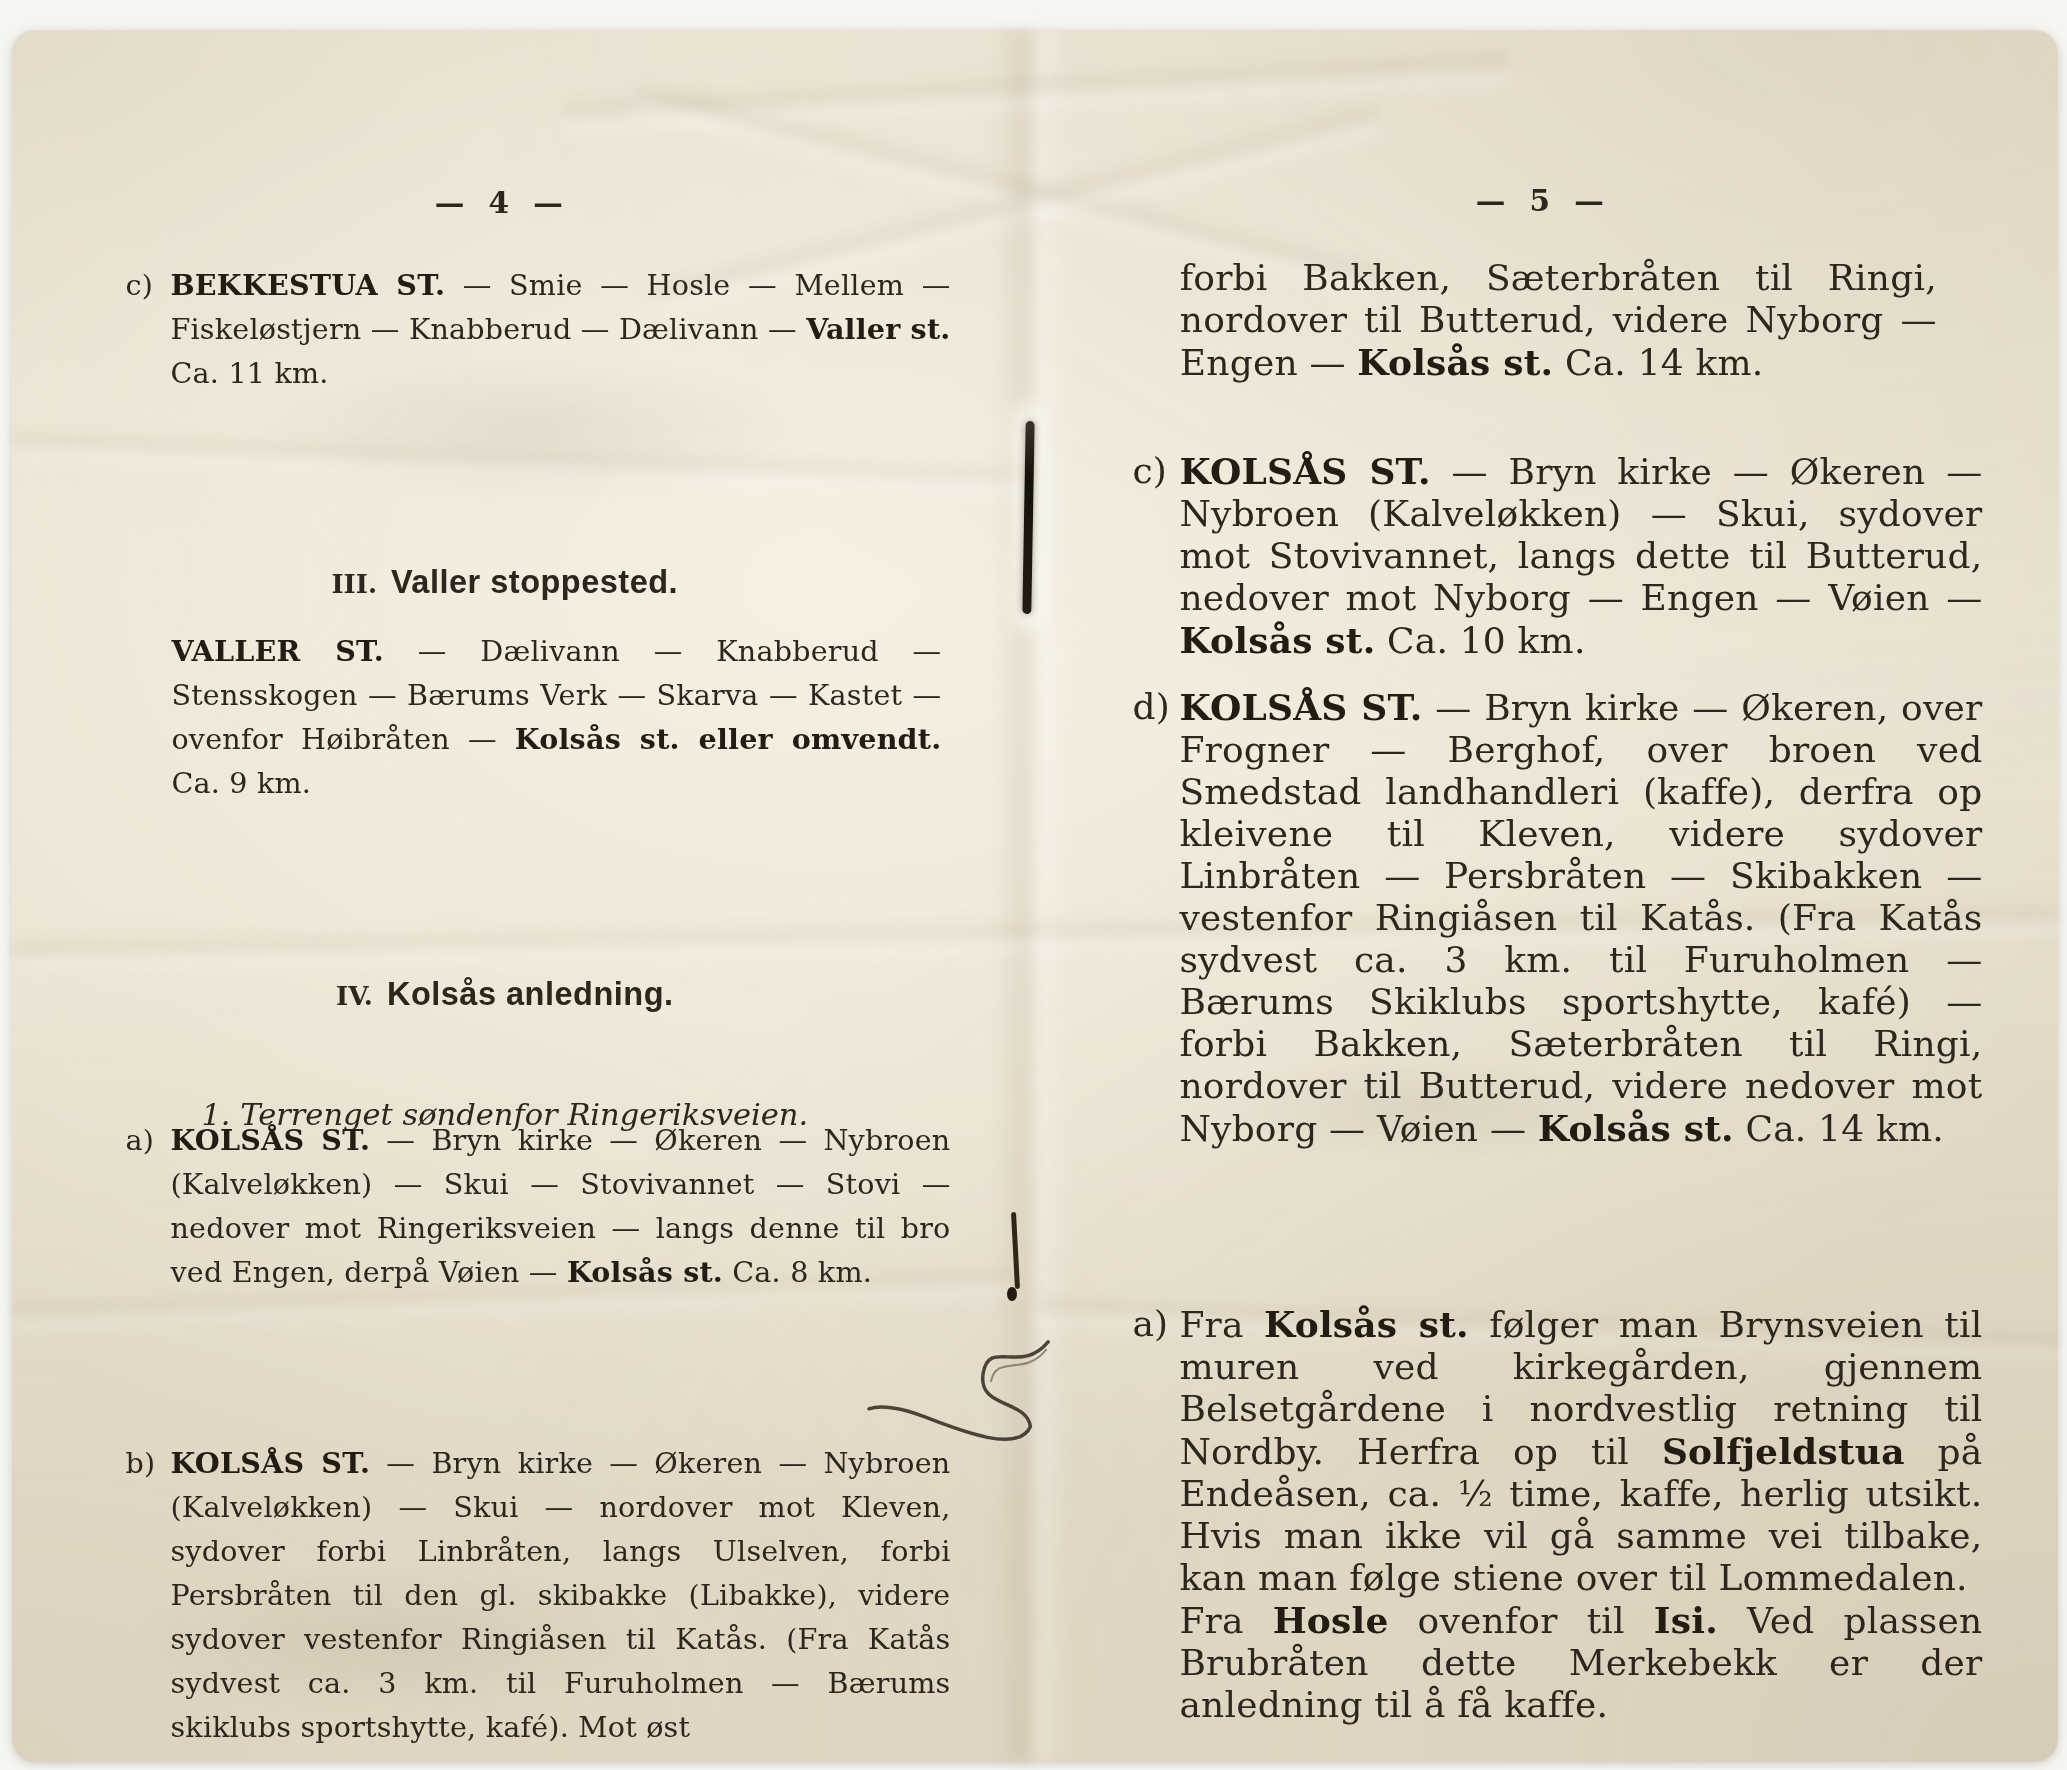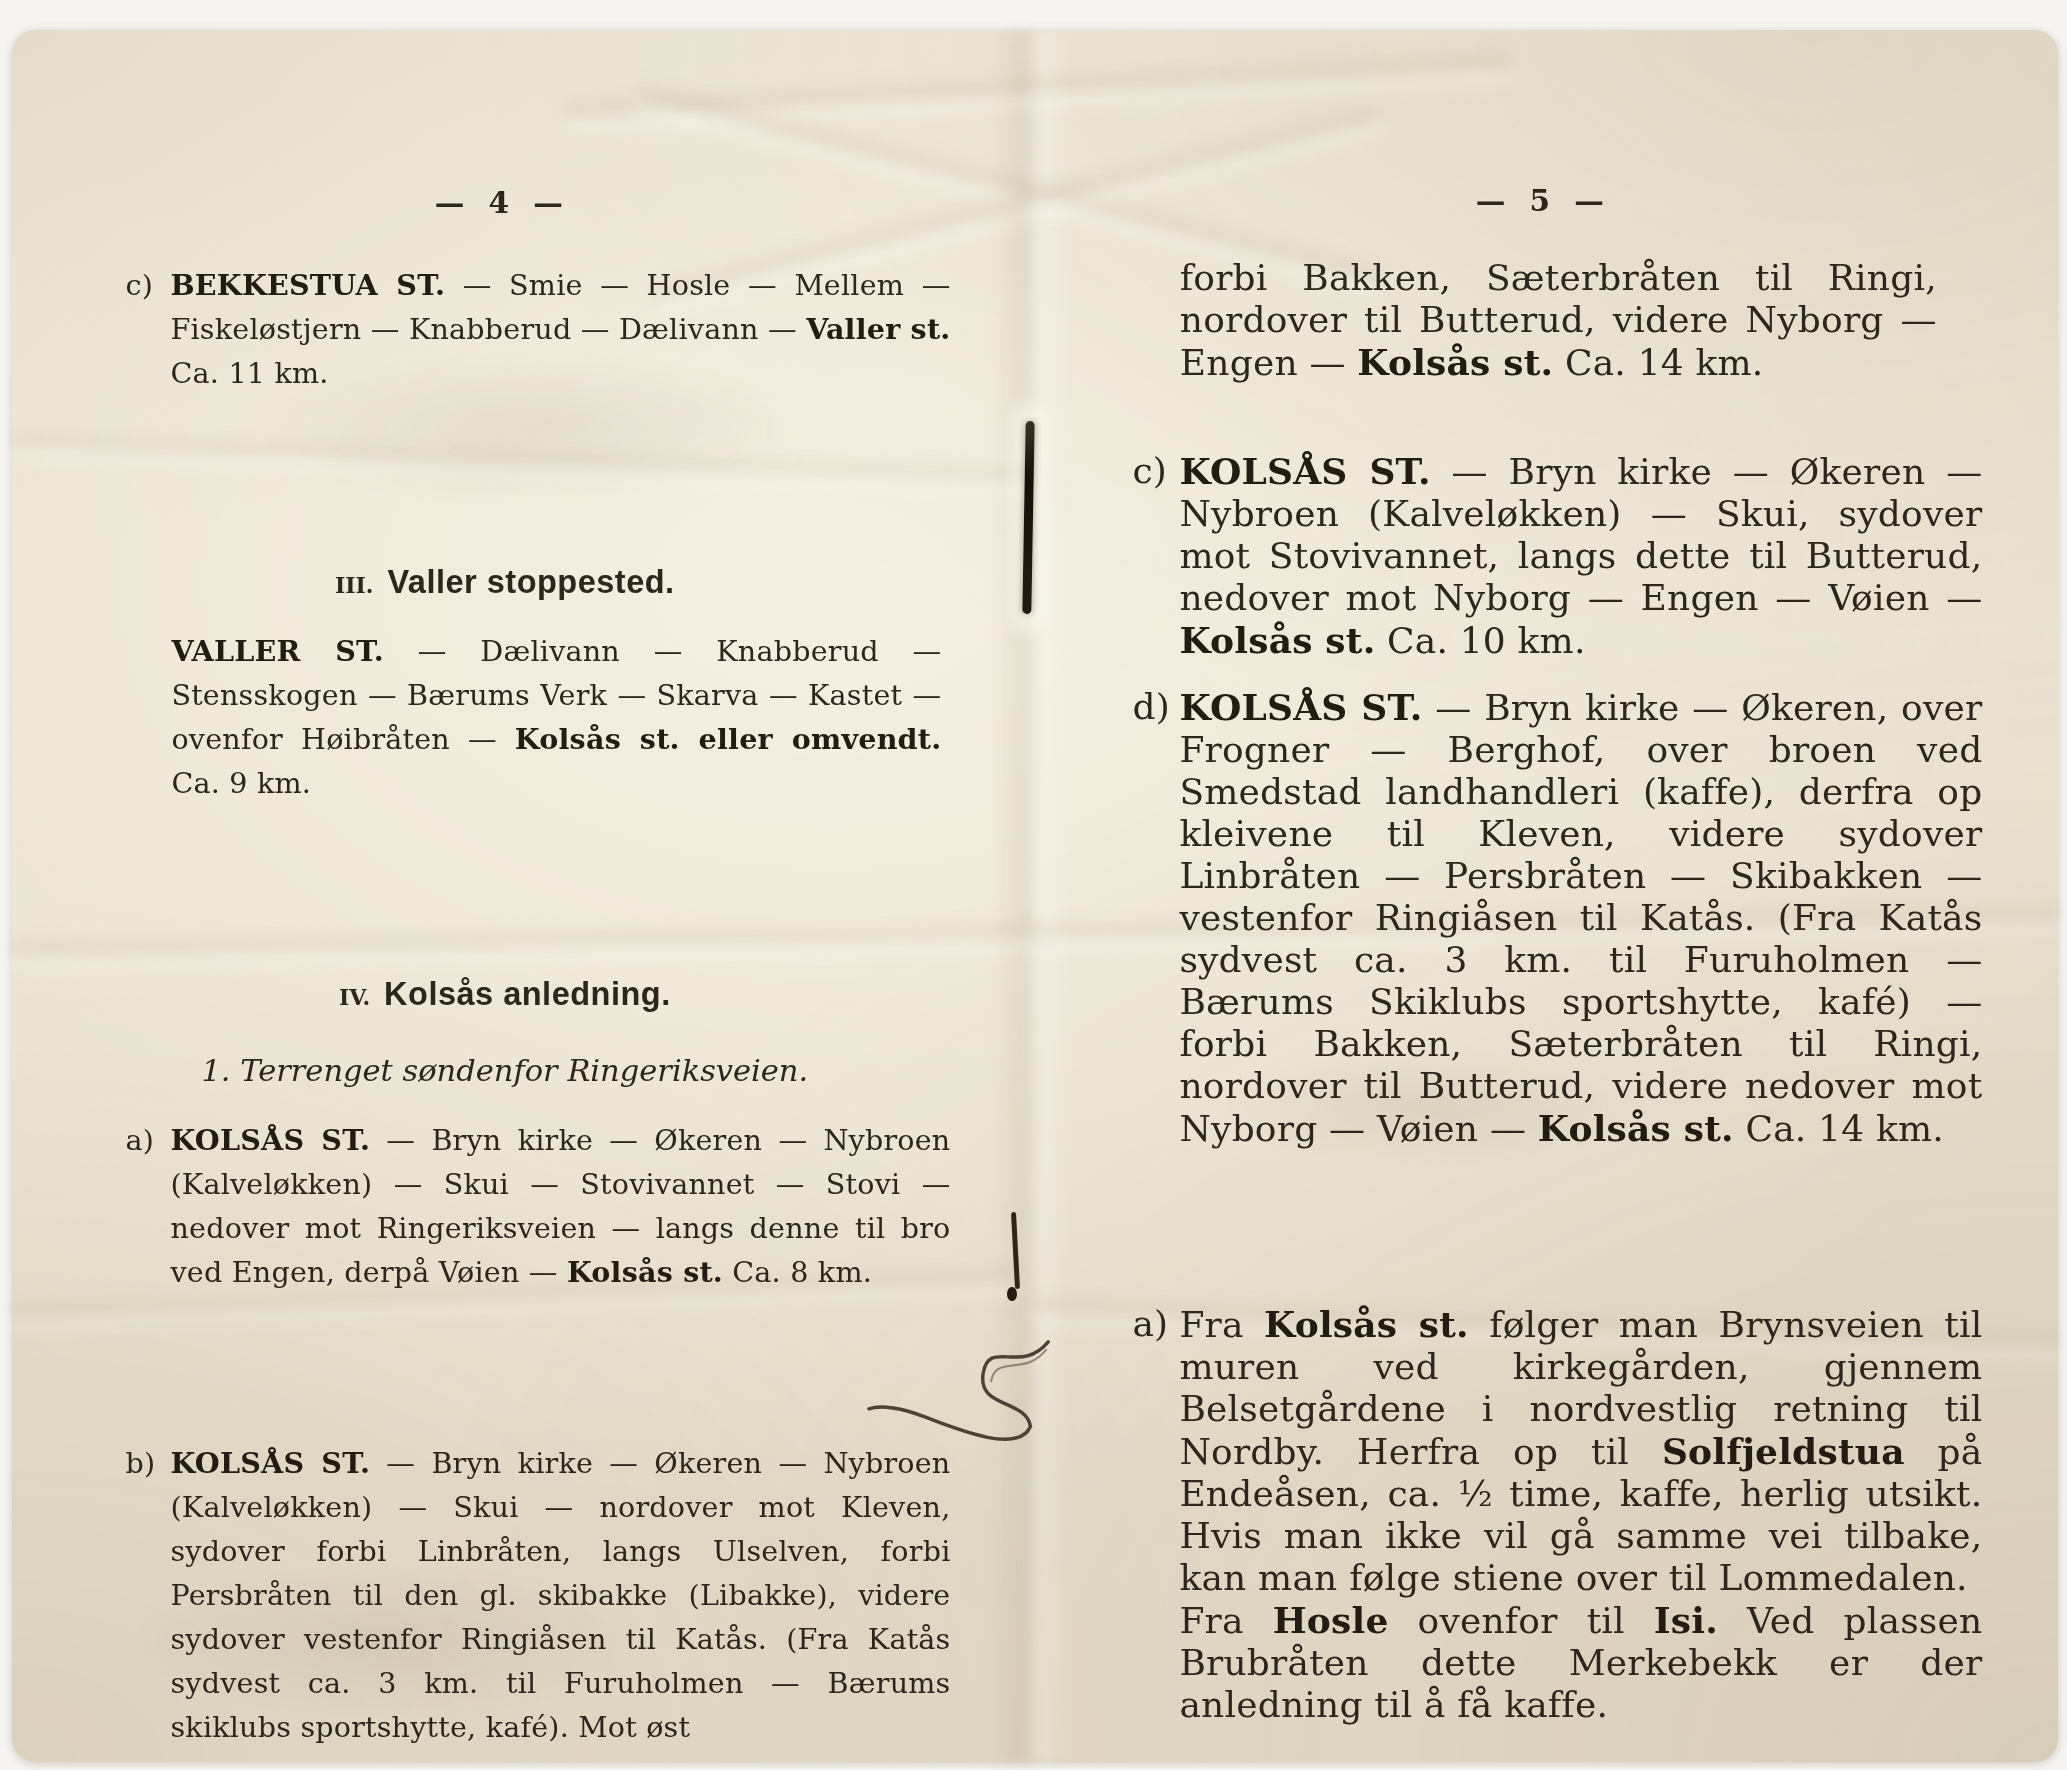--- a/index.html
+++ b/index.html
@@ -110,35 +110,36 @@
   .item.hang { padding-left: 45px; }
   .page-right .item.hang { padding-left: 47px; }
   .item .body { display: block; text-align: justify; }
   .item .body + .body { margin-top: 0; }
   .b { font-weight: bold; color: #221c12; }
 
   .heading { position: absolute; text-align: center; white-space: nowrap; }
   .heading .hnum {
     font-family: "DejaVu Serif", serif;
     font-weight: bold;
-    font-size: 22px;
+    font-size: 26px;
     margin-right: 14px;
   }
   .heading .htitle {
     font-family: "Liberation Sans", sans-serif;
     font-weight: bold;
     font-size: 32.5px;
     letter-spacing: 0.5px;
   }
   .subheading {
     position: absolute;
     text-align: center;
     font-style: italic;
     font-size: 30.5px;
     line-height: 51px;
+    margin-top: 44px;
   }
   .subheading .shline { display: block; }
 </style>
 </head>
 <body>
 
 <div class="screen">
   <div class="paper">
 
     <div class="crease v" style="left:980px; top:0; width:79px; height:100%;"></div>

